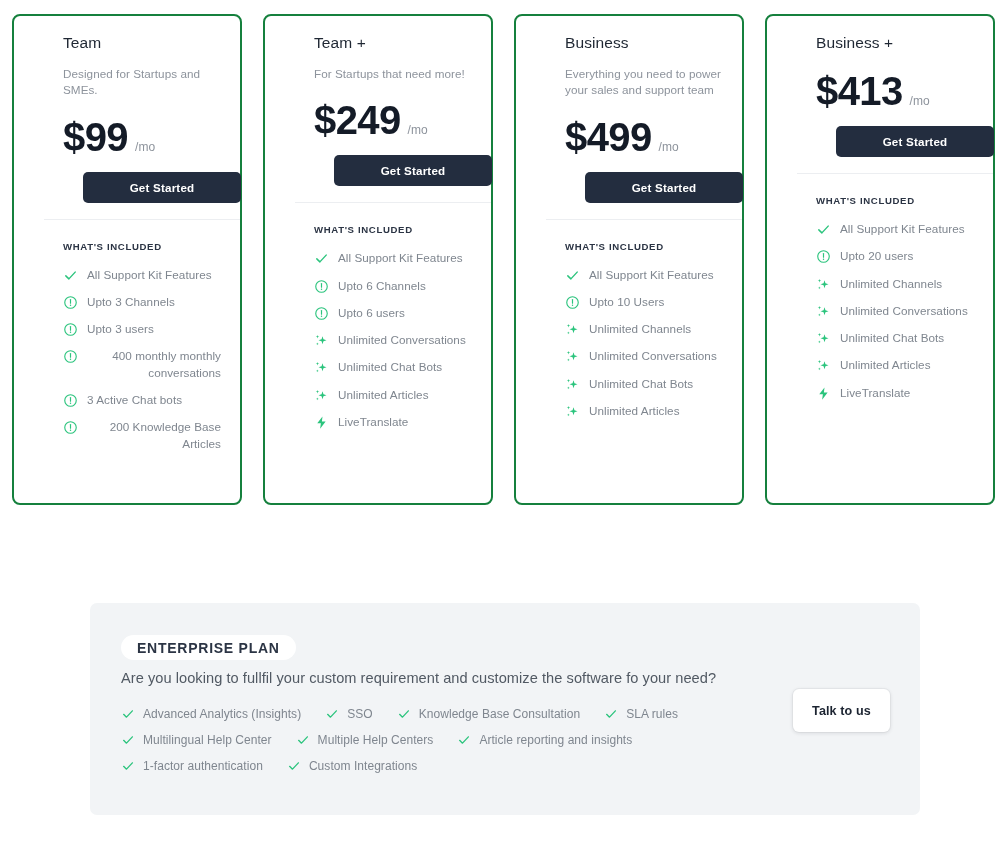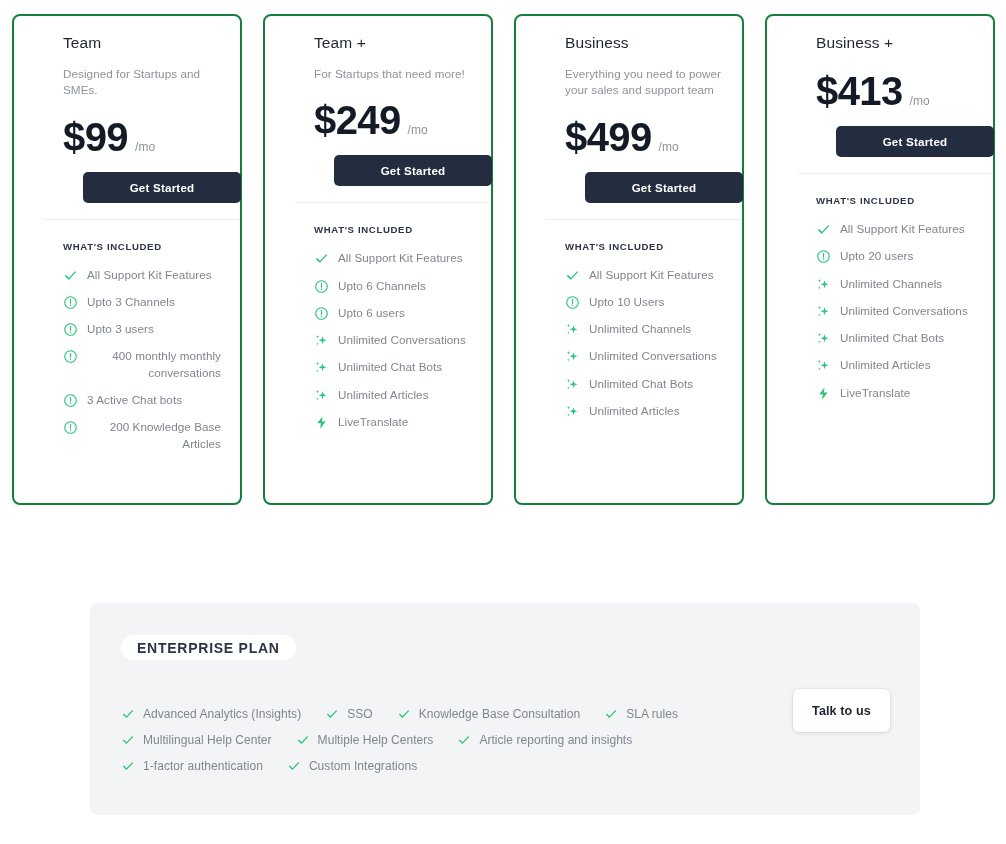--- a/index.html
+++ b/index.html
@@ -443,20 +443,21 @@
             <path d="M13.6 2.2 L5.2 13.3 H11 L9.8 21.8 L18.6 10.4 H12.6 Z" fill="#2bc47d"></path>
           </svg>
           <span class="flabel">LiveTranslate</span>
         </li>
       </ul>
     </div>
   </div>
 
 <div class="enterprise">
   <div class="ent-badge">ENTERPRISE PLAN</div>
+  <div class="ent-headline">Are you looking to fullfil your custom requirement and customize the software fo your need?</div>
   <div class="ent-features" id="ent-features">
       <div class="ent-row">
         <div class="ent-item">
           <svg class="ficon" width="14" height="14" viewBox="0 0 24 24" fill="none">
             <path d="M4.5 12.6 L9.4 17.4 L19.5 6.6" stroke="#2bc47d" stroke-width="2.3" stroke-linecap="round" stroke-linejoin="round"></path>
           </svg>
           <span class="flabel">Advanced Analytics (Insights)</span>
         </div>
         <div class="ent-item">
           <svg class="ficon" width="14" height="14" viewBox="0 0 24 24" fill="none">

